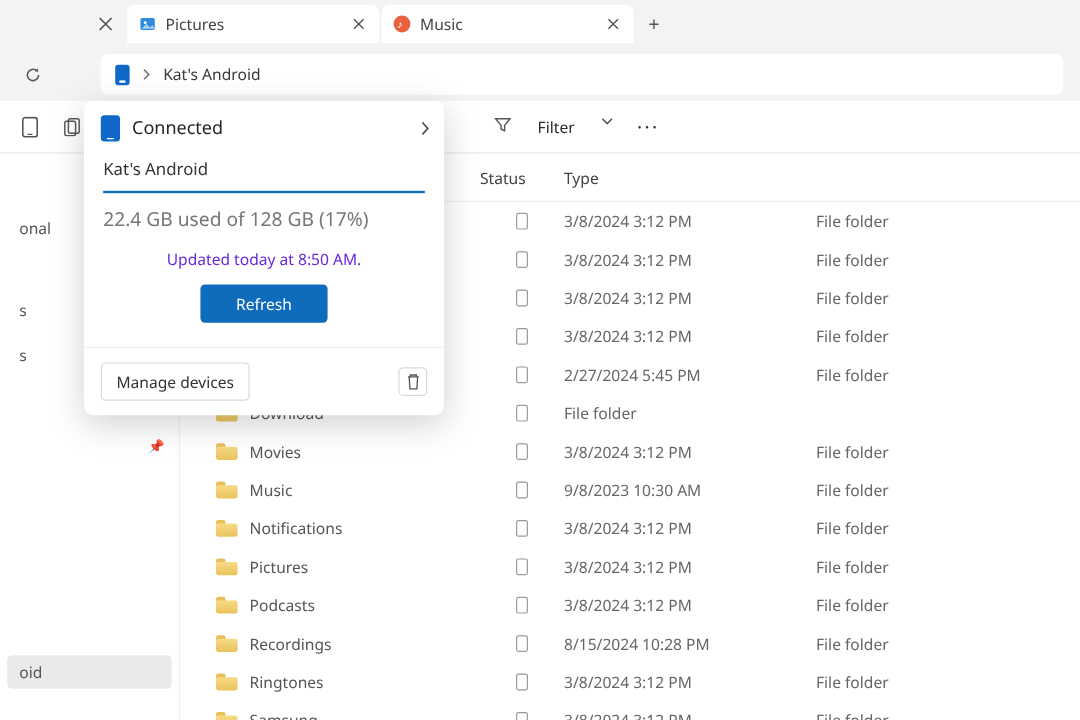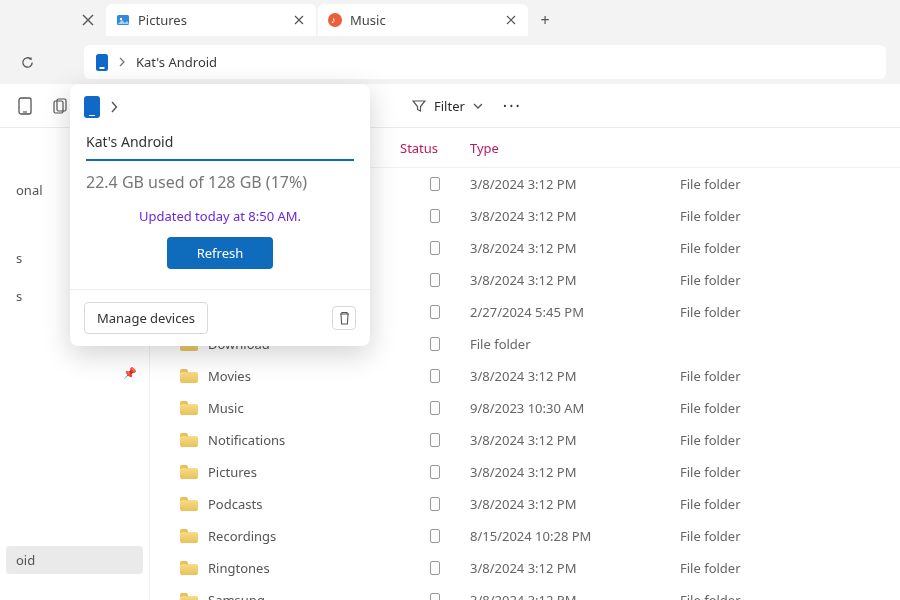--- a/index.html
+++ b/index.html
@@ -28,21 +28,21 @@
 
   
   .main { display:flex; height: calc(600px - 40px - 44px - 44px); background:#fff;}
   .sidebar { width:150px; border-right:1px solid #f1efef; padding:8px 6px; display:flex; flex-direction:column; gap:10px; font-size:13px; color:#555;}
   .side-item { display:flex; align-items:center; height:28px; padding:0 6px; border-radius:4px;}
   .side-item.sel { background:#eaeaea; }
   .side-label { margin-left:4px;}
   .pin { margin-left:auto; color:#888; font-size:11px;}
 
   .content { flex:1; overflow:auto;}
-  .colhead { display:flex; height:40px; align-items:center; font-size:13px; color:#be185d; border-bottom:1px solid #f0eeee;}
+  .colhead { display:flex; height:40px; align-items:center; font-size:13px; color:#404040; border-bottom:1px solid #f0eeee;}
   .col-name { width: 250px; padding-left: 30px;}
   .col-status { width: 70px;}
   .col-date { width: 210px;}
   .col-type { flex:1;}
 
   .row { display:flex; height:32px; align-items:center; font-size:13px; color:#555;}
   .cell-name { width:250px; display:flex; align-items:center; gap:10px; padding-left:30px;}
   .cell-status { width:70px; color:#9a9a9a; display:flex; justify-content:center;}
   .cell-date { width:210px; color:#666;}
   .cell-type { flex:1; color:#666;}
@@ -63,21 +63,21 @@
   .pop-head .title { font-size:15px; flex:1; color:#262626;}
   .pop-head .carat { color:#555; font-size:12px;}
   .pop-body { padding:4px 16px 14px 16px;}
   .dev-name { font-size:14px; color:#333; padding-bottom:8px; border-bottom:2px solid #0f6cbd; margin-bottom:10px;}
   .usage { font-size:16px; color:#777; margin-bottom:14px;}
   .updated { font-size:13px; color:#6d28d9; text-align:center; margin-bottom:12px;}
   .refresh { display:block; margin:0 auto 6px auto; background:#0f6cbd; color:#fff; border:none; border-radius:4px; padding:7px 30px; font-size:13px;}
   .pop-foot { border-top:1px solid #eee; padding:12px 14px; display:flex; align-items:center;gap:16px;}
   .manage { border:1px solid #d9d9d9; background:#fff; border-radius:4px; padding:6px 12px; font-size:13px; color:#333;}
   .trash { margin-left:auto; width:24px; height:24px; border:1px solid #d9d9d9; border-radius:4px; display:flex; align-items:center; justify-content:center; color:#555;}
-  .filter-btn { display:flex; align-items:center; gap:8px; padding:4px 8px; border-radius:4px; font-size:13px;}
+  .filter-btn { display:flex; align-items:flex-start; gap:22px; padding:4px 8px; border-radius:4px; font-size:13px;}
   .more-btn { font-size:16px; letter-spacing:2px; padding:0 6px;}
 
   .pic-icon { width:14px; height:14px; display:inline-block;}
   .music-icon { width:14px; height:14px; border-radius:50%; background:#e8613c; position:relative;}
   .music-icon::after{content:"♪"; color:#fff; font-size:9px; position:absolute; left:3px; top:0;}
   .little-phone { width:12px; height:17px; background:#1069c9; border-radius:2.5px; position:relative;}
   .little-phone::after{content:""; position:absolute; bottom:2px; left:50%; transform:translateX(-50%); width:5px; height:1.2px; background:#fff;}
 
   svg { display:block; }
 </style>
@@ -356,20 +356,21 @@
           <div class="cell-date">3/8/2024 3:12 PM</div>
           <div class="cell-type">File folder</div>
         </div>
       </div>
   </div>
 </div>
 
 <div class="popup">
   <div class="pop-head">
     <span class="dev-icon"></span>
+    <span class="title">Connected</span>
     <span class="carat">
       <svg width="8" height="12" viewBox="0 0 8 12">
           <path d="M2 1 L6.5 6 L2 11" fill="none" stroke="#555" stroke-width="1.4"></path>
         </svg>
     </span>
   </div>
   <div class="pop-body">
     <div class="dev-name">Kat's Android</div>
     <div class="usage">22.4 GB used of 128 GB (17%)</div>
     <div class="updated">Updated today at 8:50 AM.</div>

